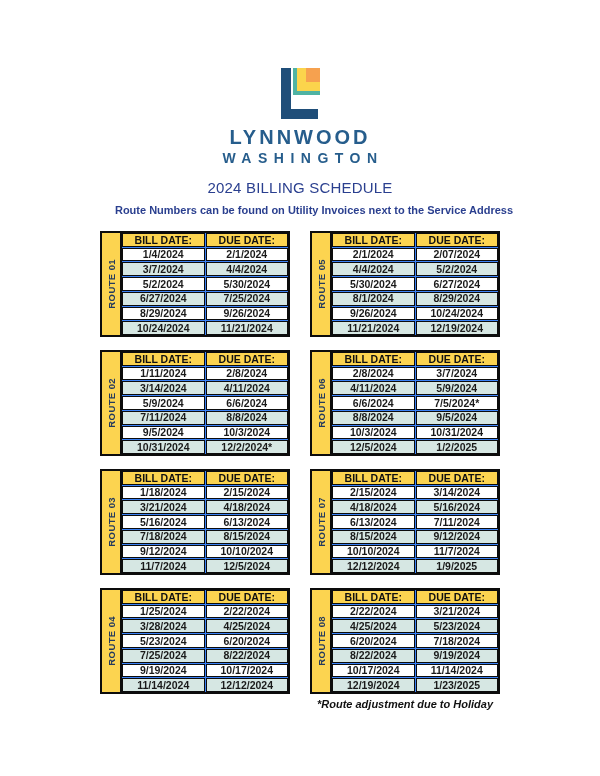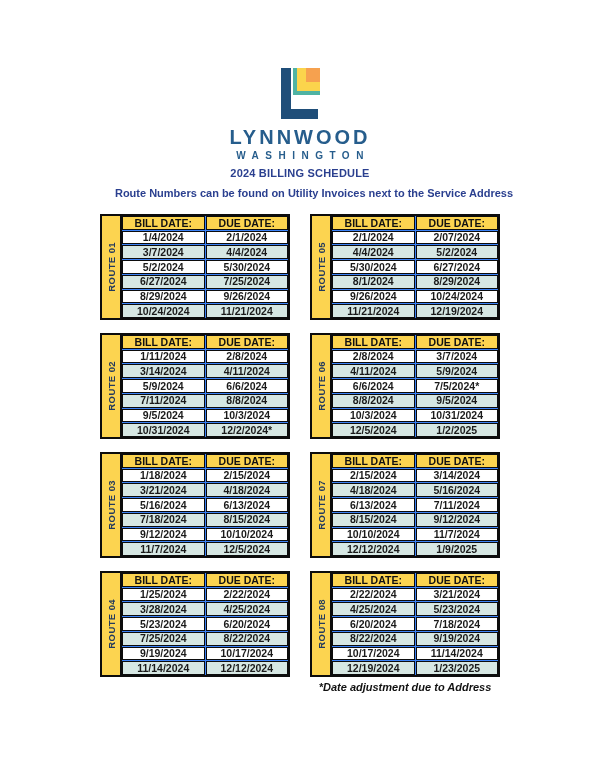--- a/index.html
+++ b/index.html
@@ -14,22 +14,22 @@
 
   
   .header { display: flex; flex-direction: column; align-items: center; }
   .logo-mark { position: relative; width: 39px; height: 51px; }
   .logo-l-vert { position: absolute; left: 0; top: 0; width: 10px; height: 51px; background: #1F4E79; }
   .logo-l-horiz { position: absolute; left: 0; bottom: 0; width: 37px; height: 10px; background: #1F4E79; }
   .logo-squares { position: absolute; right: 0; top: 0; width: 27px; height: 27px; background: #4FB3A3; }
   .logo-square-yellow { position: absolute; right: 0; top: 0; width: 23px; height: 23px; background: #FBD44C; }
   .logo-square-orange { position: absolute; right: 0; top: 0; width: 14px; height: 14px; background: #F6A14F; }
   .wordmark { margin-top: 7px; font-size: 20px; font-weight: bold; letter-spacing: 3px; color: #265D8C; text-align: center; }
-  .wordmark-sub { margin-top: 1px; font-size: 10px; font-weight: bold; letter-spacing: 6.5px; color: #265D8C; padding-left: 6px; }
-  .doc-title { margin-top: 6px; font-size: 11px; font-weight: bold; color: #2A3F8F; letter-spacing: 0.2px; }
+  .wordmark-sub { margin-top: 1px; font-size: 14px; font-weight: bold; letter-spacing: 6.5px; color: #265D8C; padding-left: 6px; }
+  .doc-title { margin-top: 13px; font-size: 15px; font-weight: normal; color: #2A3F8F; letter-spacing: 0.2px; }
   .doc-subtitle { margin-top: 8px; font-size: 11px; font-weight: bold; color: #2A3F8F; margin-left: 28px; }
 
   
   .tables-grid {
     width: 400px; margin: 15px auto 0;
     display: grid; grid-template-columns: 190px 190px; column-gap: 20px;
   }
   .tables-col { display: flex; flex-direction: column; gap: 13px; }
 
   .route-table { display: flex; border: 2.5px solid #0c0c0c; height: 106px; background: #ffffff; }
@@ -252,16 +252,16 @@
             <div class="cell even">10/17/2024</div>
             <div class="cell even">11/14/2024</div>
             <div class="cell odd">12/19/2024</div>
             <div class="cell odd">1/23/2025</div>
           </div>
         </div>
       </div>
   </div>
 
   <div class="footnote-row">
-    <div class="footnote">*Date adjustment due to Address</div>
+    <div class="footnote">*Route adjustment due to Holiday</div>
   </div>
 
 </div>
 
 </body></html>

